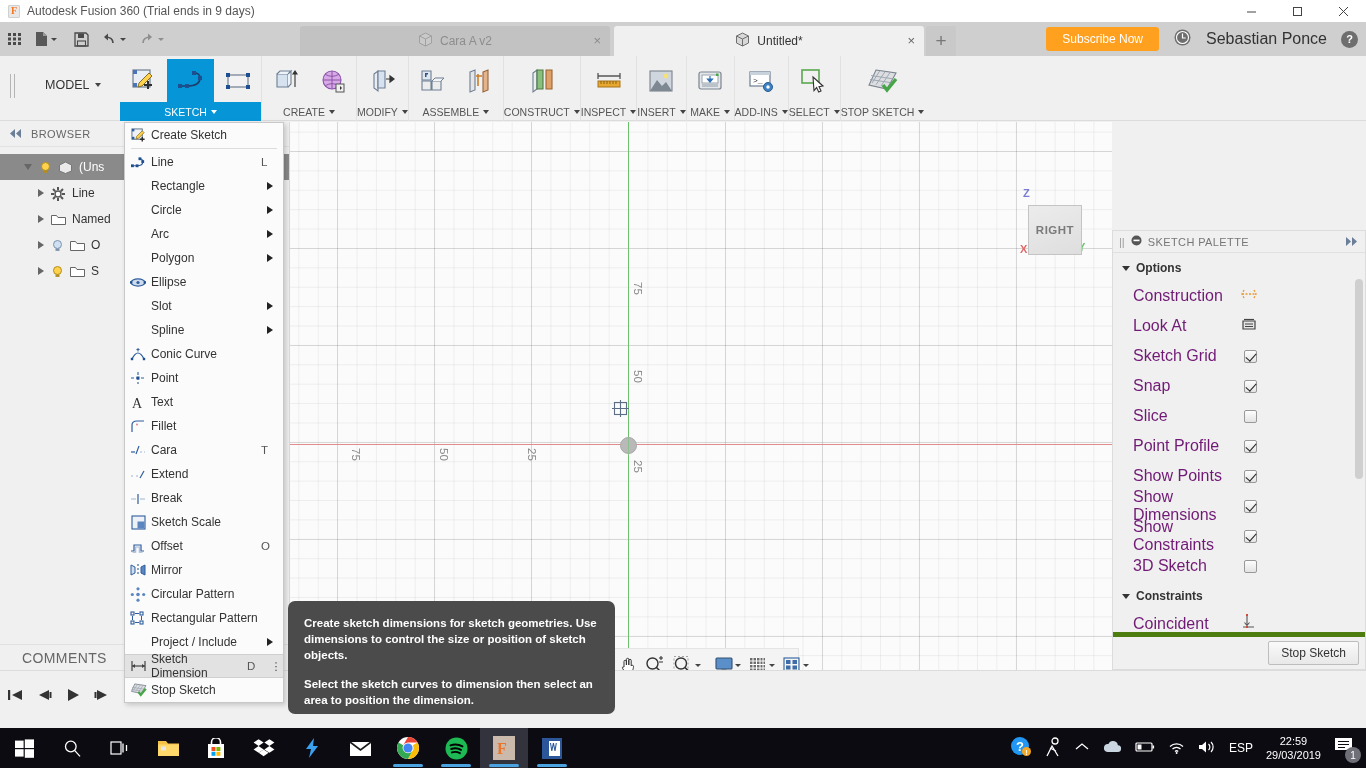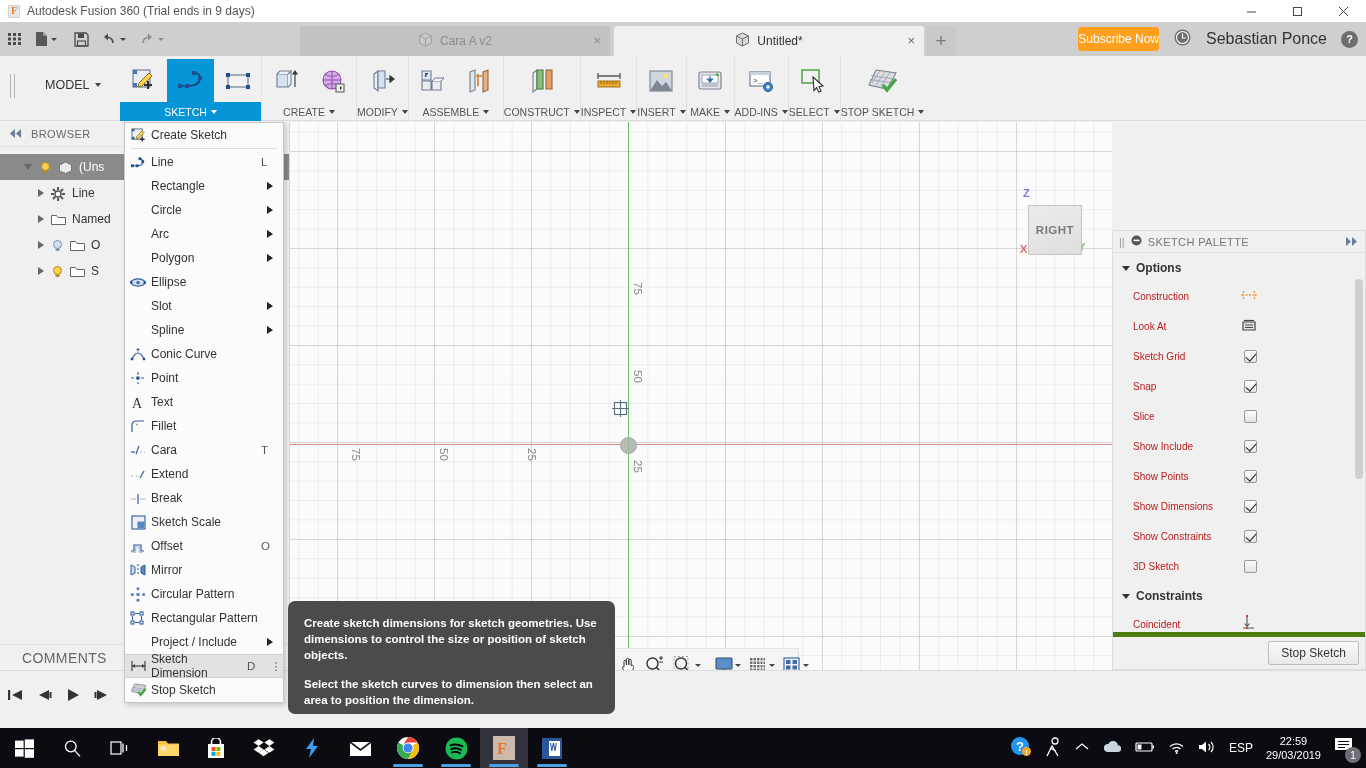--- a/index.html
+++ b/index.html
@@ -54,21 +54,21 @@
   }
   .doctab.inactive { background:#c2c2c2; color:#8d8d8d; }
   .doctab.active { background:#f0f0f0; color:#333; }
   .doctab .cube { margin-right:7px; }
   .doctab .tabclose { position:absolute; right:9px; top:8px; color:#666; font-size:13px; line-height:13px; }
   .doctab.inactive .tabclose{ color:#8a8a8a; }
   .newtab { width:30px; height:30px; display:flex; align-items:center; justify-content:center;
             color:#777; font-size:19px; background:#c9c9c9; border-radius:3px 3px 0 0; margin-left:2px;}
   .rightbar { position:absolute; right:8px; top:0; height:34px; display:flex; align-items:center; gap:14px;}
   .subscribe {
-    background:#ffa01e; color:#fff; font-size:12px; padding:5px 0; border-radius:3px;
+    background:#ffa01e; color:#fff; font-size:12px; padding:5px 16px; border-radius:3px;
   }
   .username { font-size:16px; color:#333; }
   .circicon { width:17px;height:17px;border-radius:50%; background:#6e6e6e; color:#fff;
               display:flex;align-items:center;justify-content:center; font-size:11px; font-weight:bold;}
 
   
   .ribbon {
     position:absolute; left:0; top:56px; width:1366px; height:65px;
     background:#f0f0f0; border-bottom:1px solid #dcdcdc;
   }
@@ -139,21 +139,21 @@
   
   .palette{position:absolute;right:0;top:230px;width:254px;height:440px;
            background:#f0f0f0;border:1px solid #dcdcdc;}
   .phead{height:22px;display:flex;align-items:center;gap:6px;padding-left:6px;
          border-bottom:1px solid #e0e0e0;}
   .phead .ptitle{font-size:11px;color:#777;letter-spacing:.4px;}
   .pbody{position:absolute;top:22px;left:0;right:0;bottom:32px;overflow:hidden;
          border-bottom:5px solid #4d7c0f;background:#f0f0f0;}
   .sectiontitle{font-size:12px;font-weight:bold;color:#333;padding:8px 0 6px 9px;display:flex;align-items:center;gap:6px;}
   .caret-d{width:0;height:0;border-left:4px solid transparent;border-right:4px solid transparent;border-top:5px solid #333;}
-  .prow{height:30px;display:flex;align-items:center;font-size:10px;color:#b91c1c;padding-left:20px;}
+  .prow{height:30px;display:flex;align-items:center;font-size:16px;color:#701a75;padding-left:20px;}
   .prow .pn{flex:1;}
   .chk{width:13px;height:13px;border:1px solid #999;border-radius:2px;
        background:linear-gradient(#fdfdfd,#e3e3e3);position:relative;margin-right:108px;}
   .chk.on::after{content:"";position:absolute;left:3px;top:0px;width:5px;height:9px;
        border:solid #222;border-width:0 1.6px 1.6px 0;transform:rotate(42deg);}
   .pscroll{position:absolute;right:2px;top:26px;width:8px;height:200px;background:#cfcfcf;border-radius:4px;}
   .pfoot{position:absolute;left:0;bottom:0;width:254px;height:32px;display:flex;align-items:center;justify-content:flex-end;padding-right:8px;}
   .stopbtn{font-size:12px;padding:4px 12px;border:1px solid #bdbdbd;border-radius:2px;
            background:linear-gradient(#fafafa,#e8e8e8);color:#333;}
 
@@ -700,21 +700,21 @@
       </div>
       <div class="prow">
         <span class="pn">Snap</span>
         <span class="chk on"></span>
       </div>
       <div class="prow">
         <span class="pn">Slice</span>
         <span class="chk"></span>
       </div>
       <div class="prow">
-        <span class="pn">Show Include</span>
+        <span class="pn">Point Profile</span>
         <span class="chk on"></span>
       </div>
       <div class="prow">
         <span class="pn">Show Points</span>
         <span class="chk on"></span>
       </div>
       <div class="prow">
         <span class="pn">Show Dimensions</span>
         <span class="chk on"></span>
       </div>

